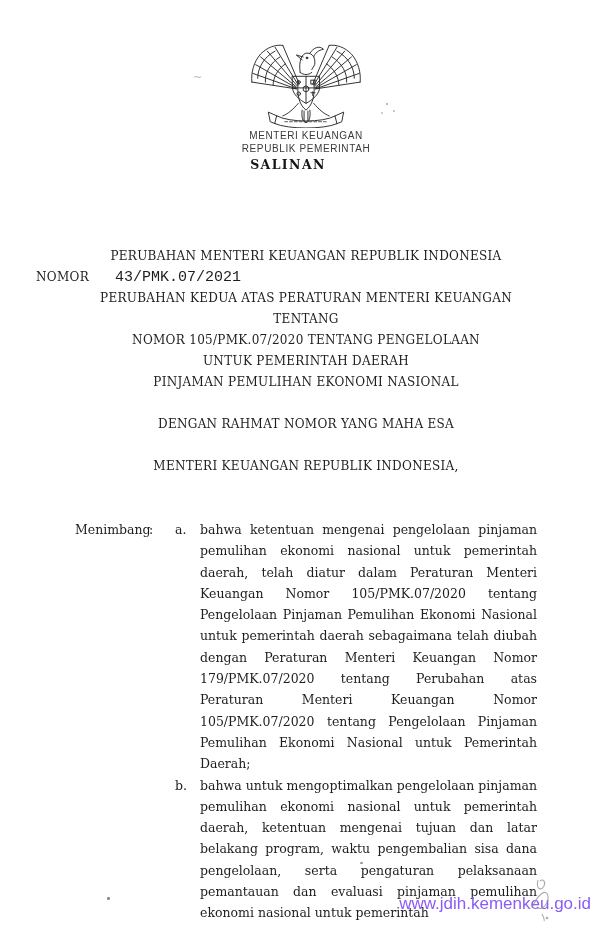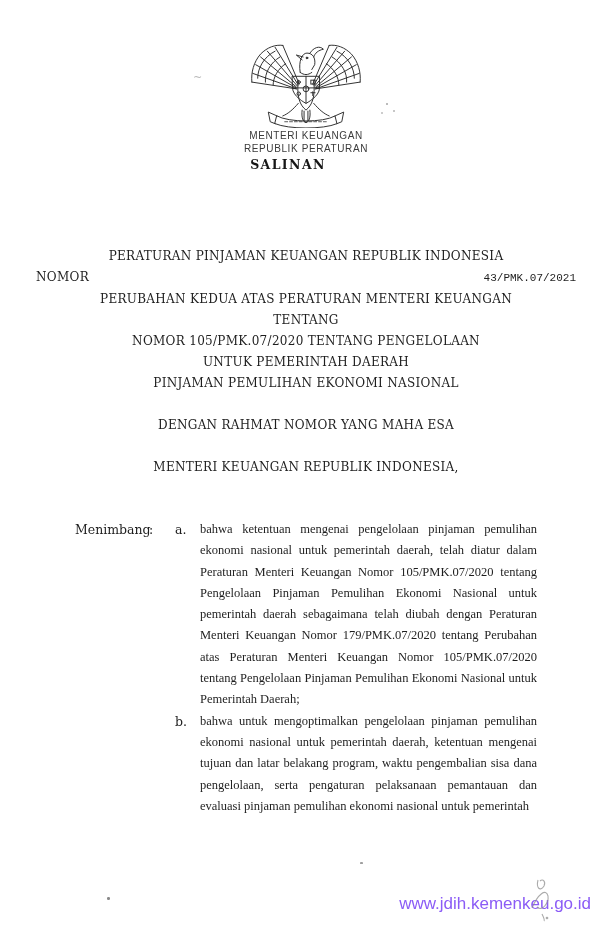--- a/index.html
+++ b/index.html
@@ -18,36 +18,36 @@
   }
   .salinan{
     position:absolute;top:157px;left:0;width:576px;text-align:center;
     font-weight:bold;font-size:12.5px;letter-spacing:1.4px;color:#161616;
   }
   
   .title-block{
     position:absolute;top:246px;left:36px;width:540px;text-align:center;
     font-size:12px;line-height:21px;letter-spacing:.3px;color:#1e1e1e;
   }
-  .nomor-line{display:flex;justify-content:space-between;gap:14px;align-items:baseline;}
+  .nomor-line{display:flex;justify-content:flex-start;gap:26px;align-items:baseline;}
   .nomor-value{
     font-family:"Liberation Mono","DejaVu Sans Mono",monospace;
-    font-size:11px;letter-spacing:0;
+    font-size:15px;letter-spacing:0;
   }
   .blank-line{height:21px;}
   
   .consider{
     position:absolute;top:519px;left:75px;width:462px;
     font-size:12.5px;line-height:21.3px;color:#1e1e1e;
   }
   .consider-grid{display:grid;grid-template-columns:74px 26px 1fr;}
   .consider-items{grid-column:3;}
   .consider-item{display:grid;grid-template-columns:25px 1fr;}
   .consider-item .item-text{
-    text-align:justify;text-justify:inter-word;font-family:Liberation Serif, serif;
+    text-align:justify;text-justify:inter-word;
   }
   .consider-label,.consider-colon,.item-marker{white-space:nowrap;}
   
   .footer-link{
     position:absolute;right:21px;bottom:22px;
     font-family:"Liberation Sans",sans-serif;font-size:17px;
     color:#8b5cf6;text-decoration:none;cursor:pointer;
   }
   
   .speck{position:absolute;background:#8a8a8a;border-radius:50%;}
@@ -123,27 +123,27 @@
         <path d="M30,75 C42,82 78,82 90,75 L92,83 C78,89 42,89 28,83 Z"></path>
         <path d="M30,75 L21,71 L23,81 L28,83"></path>
         <path d="M90,75 L99,71 L97,81 L92,83"></path>
         <path d="M38,81 H82" stroke-dasharray="3 2" stroke-width="0.8"></path>
       </g>
     </svg>
   </div>
 
   <div class="ministry">
     <div>MENTERI KEUANGAN</div>
-    <div>REPUBLIK PERATURAN</div>
+    <div>REPUBLIK PEMERINTAH</div>
   </div>
 
   <div class="salinan">SALINAN</div>
 
   <div class="title-block">
-    <div>PERATURAN PINJAMAN KEUANGAN REPUBLIK INDONESIA</div>
+    <div>PERUBAHAN MENTERI KEUANGAN REPUBLIK INDONESIA</div>
     <div class="nomor-line">
       <span>NOMOR</span>
       <span class="nomor-value">43/PMK.07/2021</span>
     </div>
     <div>PERUBAHAN KEDUA ATAS PERATURAN MENTERI KEUANGAN</div>
     <div>TENTANG</div>
     <div>NOMOR 105/PMK.07/2020 TENTANG PENGELOLAAN</div>
     <div>UNTUK PEMERINTAH DAERAH</div>
     <div>PINJAMAN PEMULIHAN EKONOMI NASIONAL</div>
     <div class="blank-line"></div>

